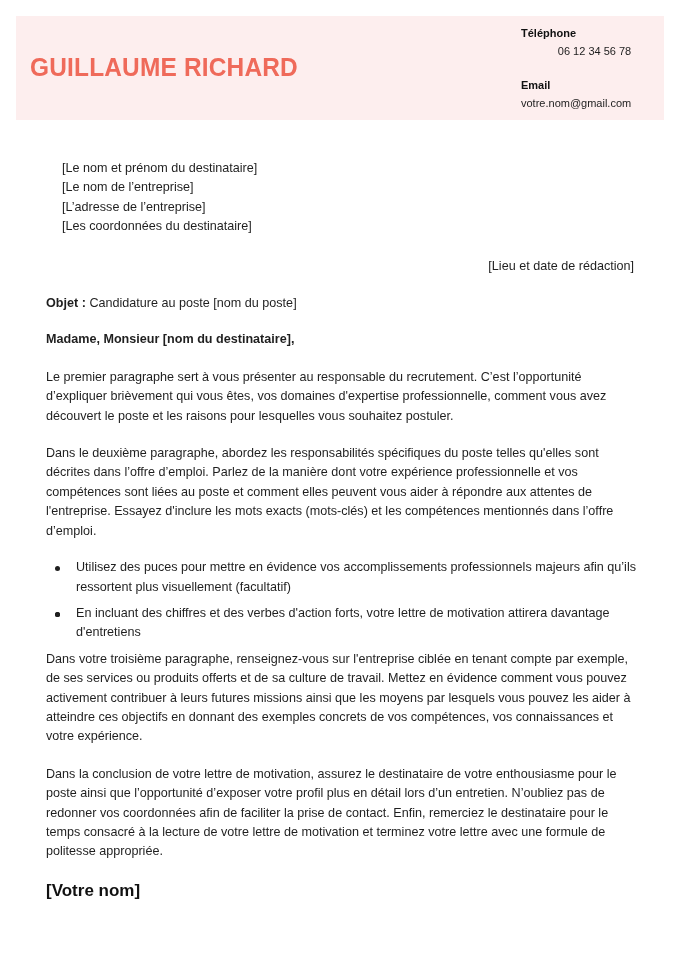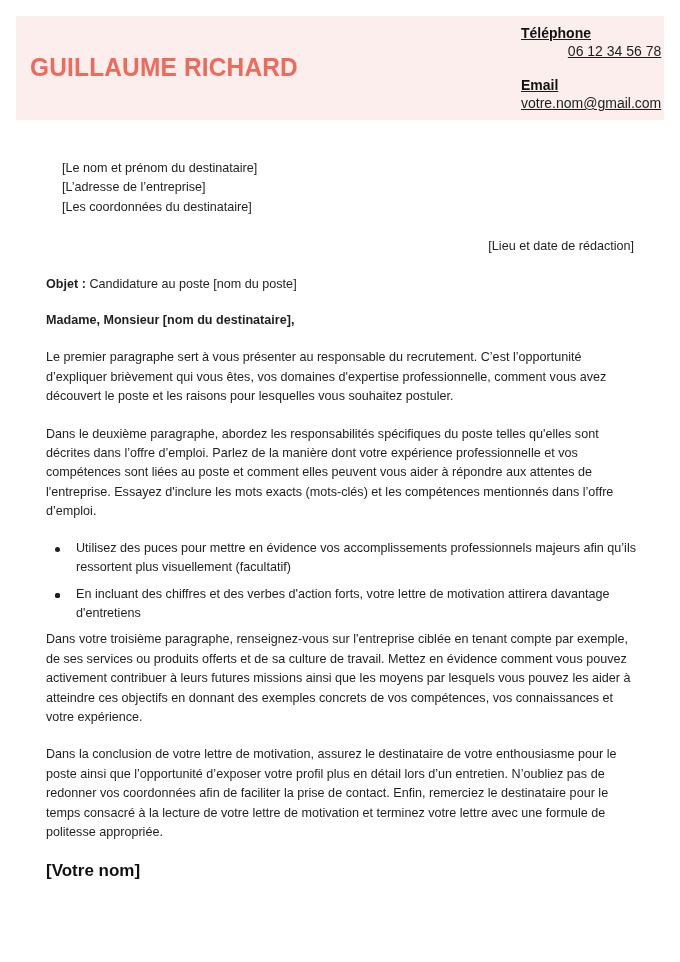--- a/index.html
+++ b/index.html
@@ -32,23 +32,22 @@
     letter-spacing: 0.2px;
     color: #ef6a5a;
     transform: scaleX(0.94);
     transform-origin: left center;
     white-space: nowrap;
   }
   .contact {
     position: absolute;
     left: 521px;
     top: 24px;
-    font-size: 14px;
+    font-size: 11px;
     line-height: 18px;
-    text-decoration: underline;
   }
   .contact .label {
     font-weight: 700;
     color: #111;
     display: block;
     margin-top: 0;
   }
   .contact .value {
     display: block;
     color: #1d1d1d;
@@ -111,20 +110,21 @@
 <div class="contact">
   <span class="label">Téléphone</span>
   <span class="value">06 12 34 56 78</span>
   <span class="label">Email</span>
   <span class="value">votre.nom@gmail.com</span>
 </div>
 
 <div class="letter">
   <div class="recipient">
     <div>[Le nom et prénom du destinataire]</div>
+    <div>[Le nom de l’entreprise]</div>
     <div>[L’adresse de l’entreprise]</div>
     <div>[Les coordonnées du destinataire]</div>
   </div>
 
   <div class="date-line">[Lieu et date de rédaction]</div>
 
   <div class="objet"><b>Objet :</b><span> Candidature au poste [nom du poste]</span></div>
 
   <div class="salutation">Madame, Monsieur [nom du destinataire],</div>
 

